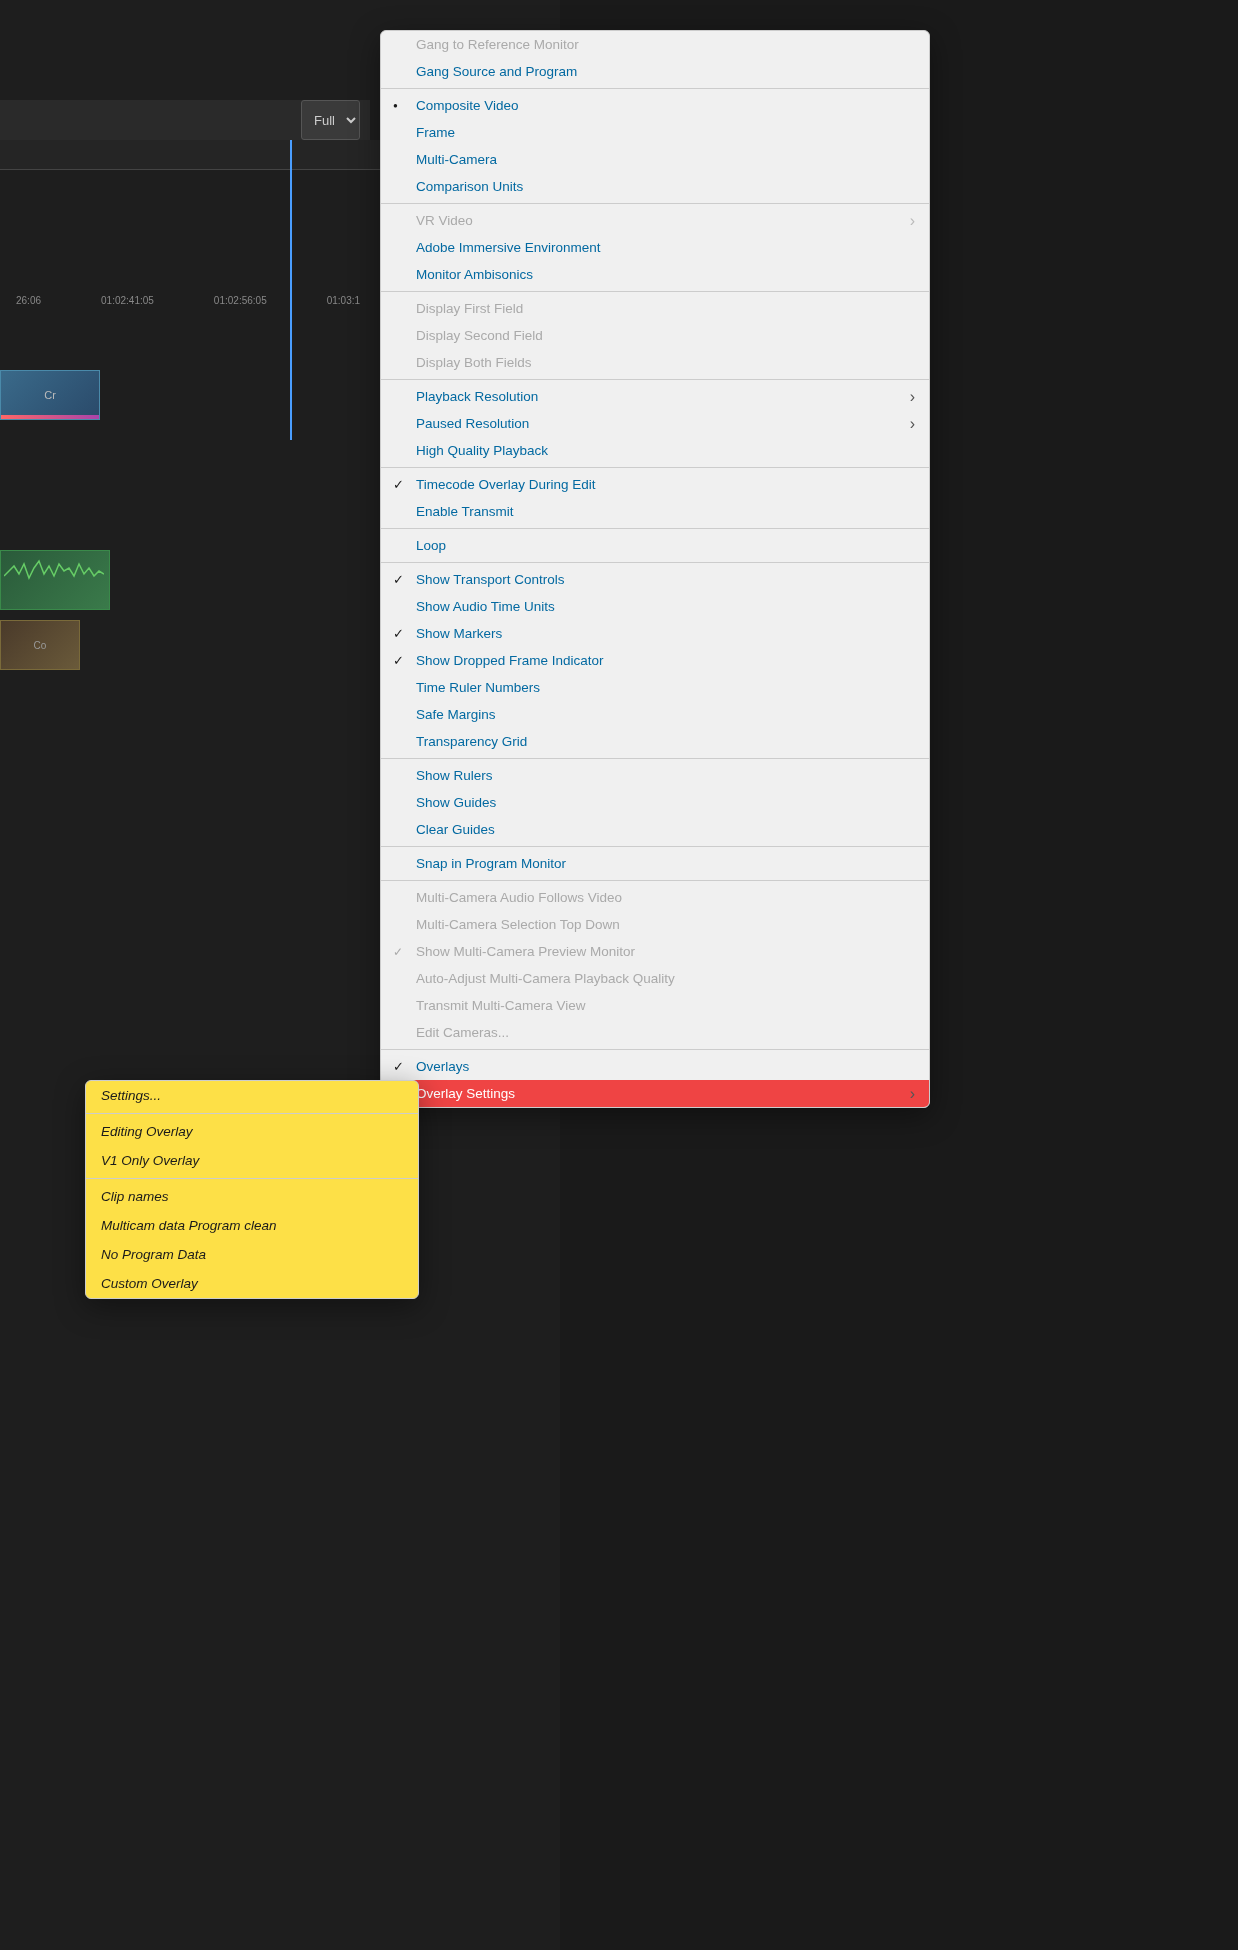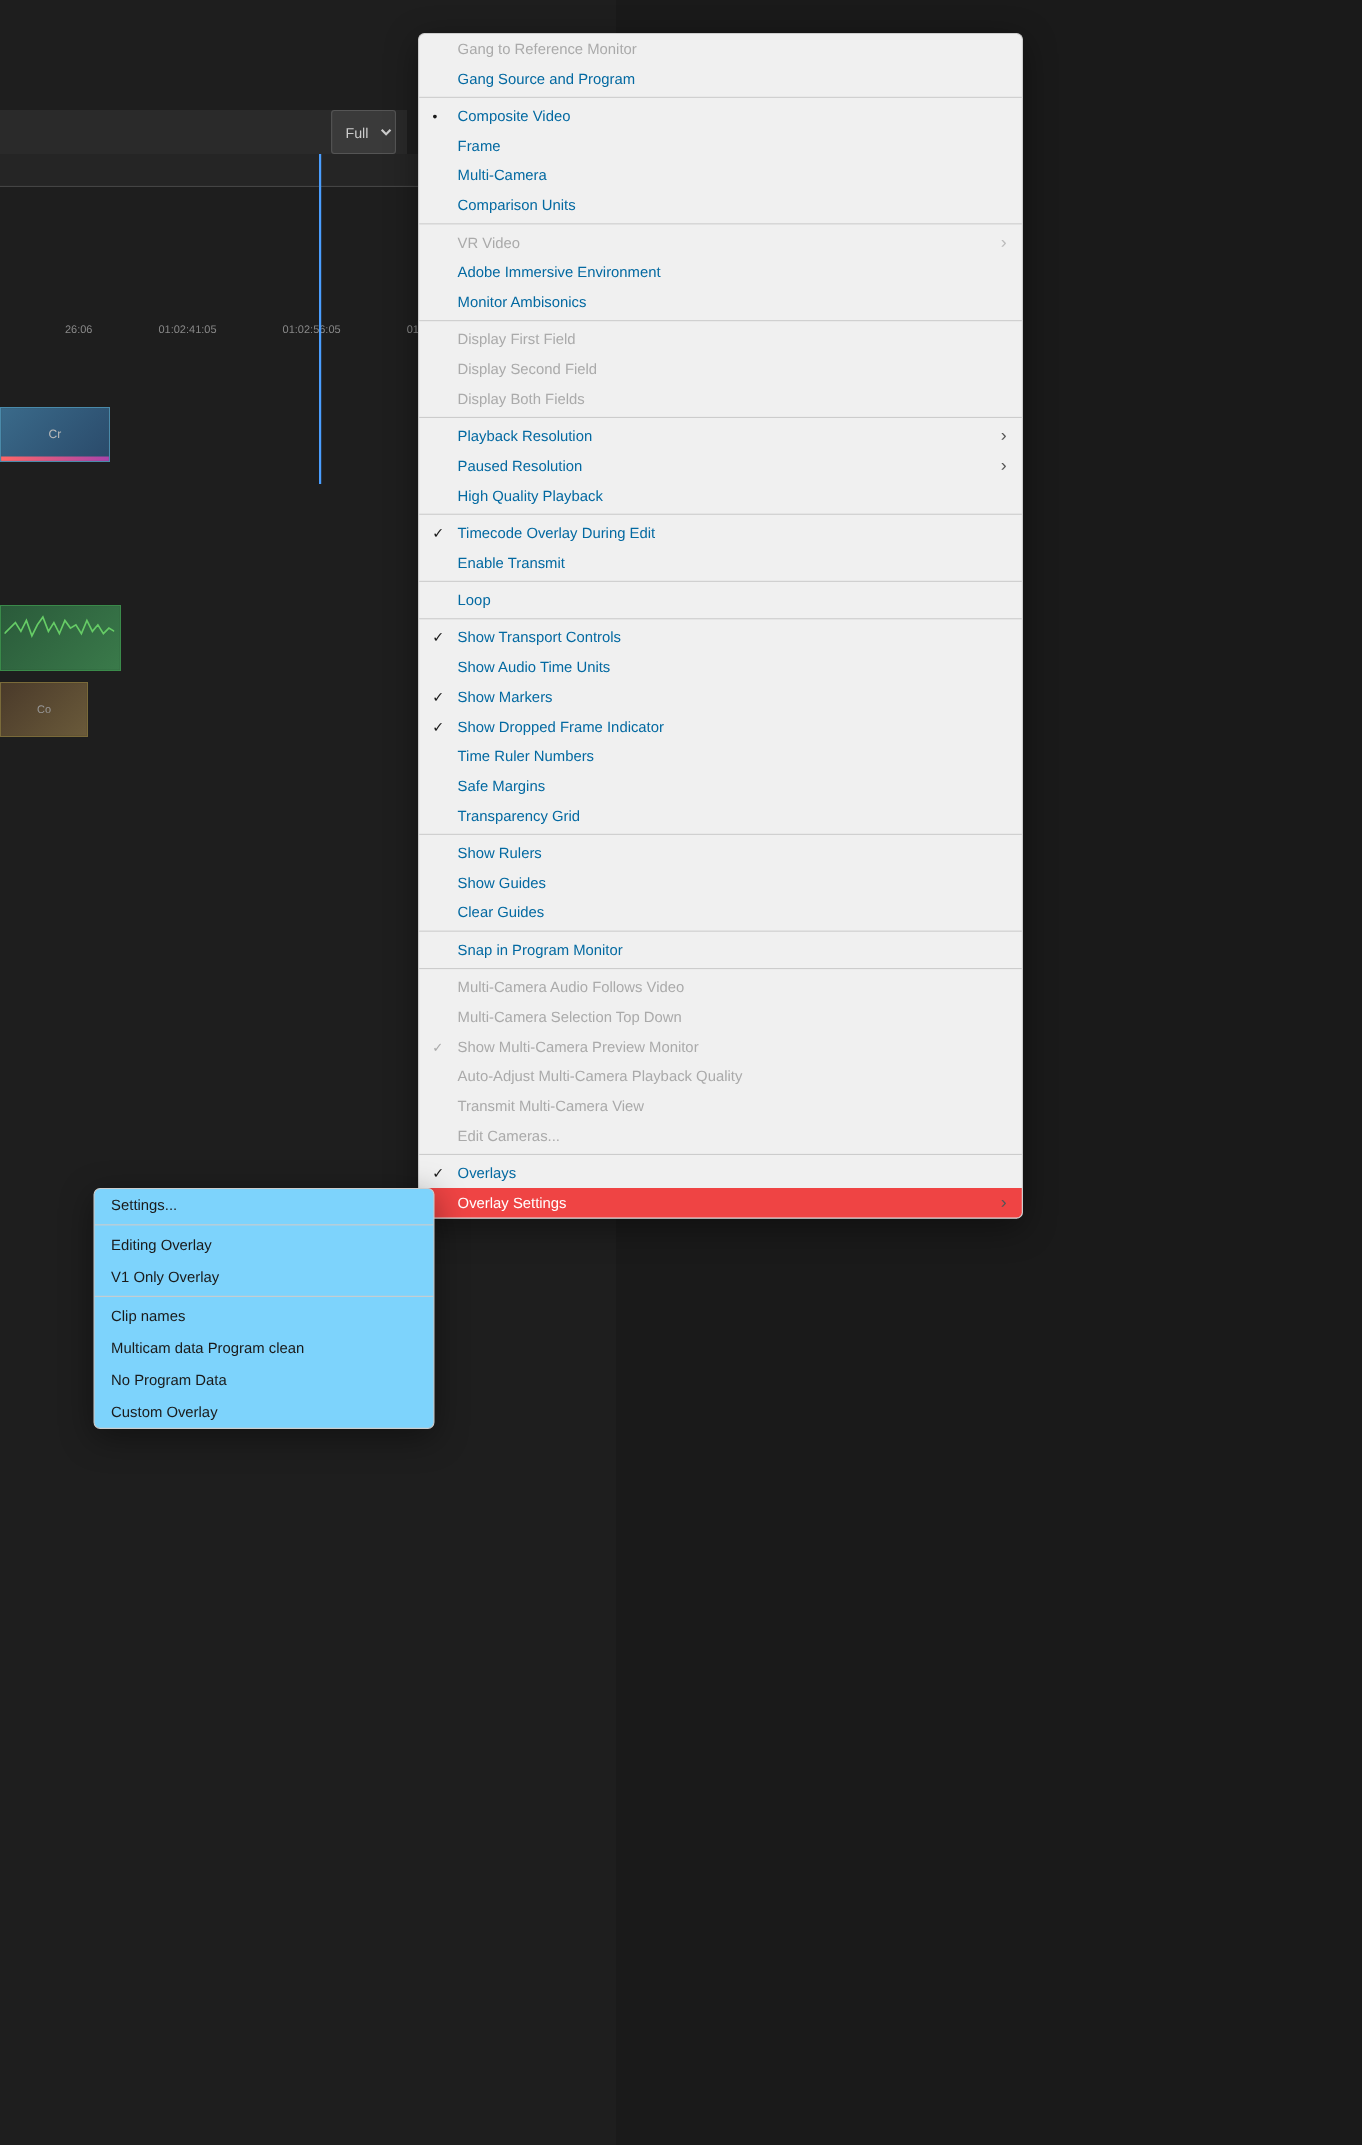--- a/index.html
+++ b/index.html
@@ -55,21 +55,20 @@
 
     .ruler-marks {
       position: absolute;
       top: 155px;
       left: 0;
       width: 560px;
       display: flex;
       align-items: center;
       gap: 60px;
       padding-left: 16px;
-      margin-left: 43px;
     }
 
     .ruler-label {
       color: #888;
       font-size: 10px;
       white-space: nowrap;
     }
 
     .timeline-playhead {
       position: absolute;
@@ -216,27 +215,28 @@
       left: 12px;
       font-size: 12px;
       color: #aaa;
     }
 
     
     .sub-context-menu {
       position: absolute;
       top: 1080px;
       left: 85px;
-      width: 310px;
-      background: #7dd3fc;
+      width: 334px;
+      background: #fde047;
       border: 1px solid #ccc;
       border-radius: 6px;
       box-shadow: 0 8px 30px rgba(0,0,0,0.4);
       overflow: hidden;
       z-index: 20;
+      font-style: italic;
     }
 
     .sub-menu-item {
       display: flex;
       align-items: center;
       padding: 7px 15px;
       cursor: pointer;
       color: #1a1a1a;
       font-size: 13.5px;
       position: relative;

